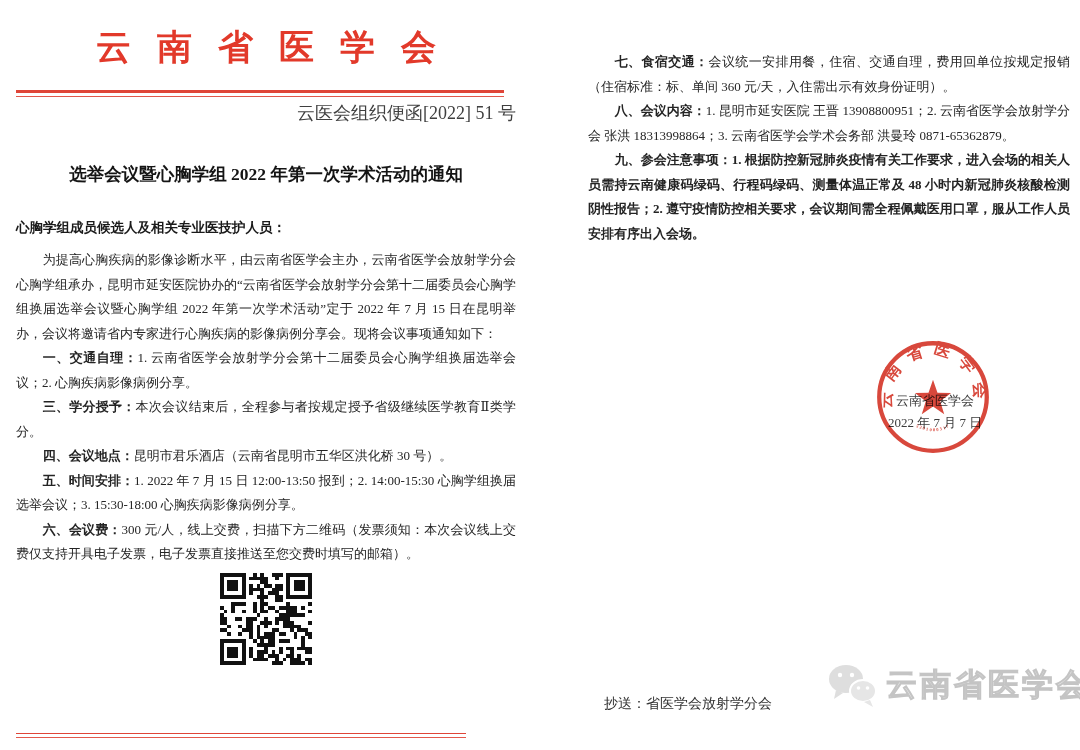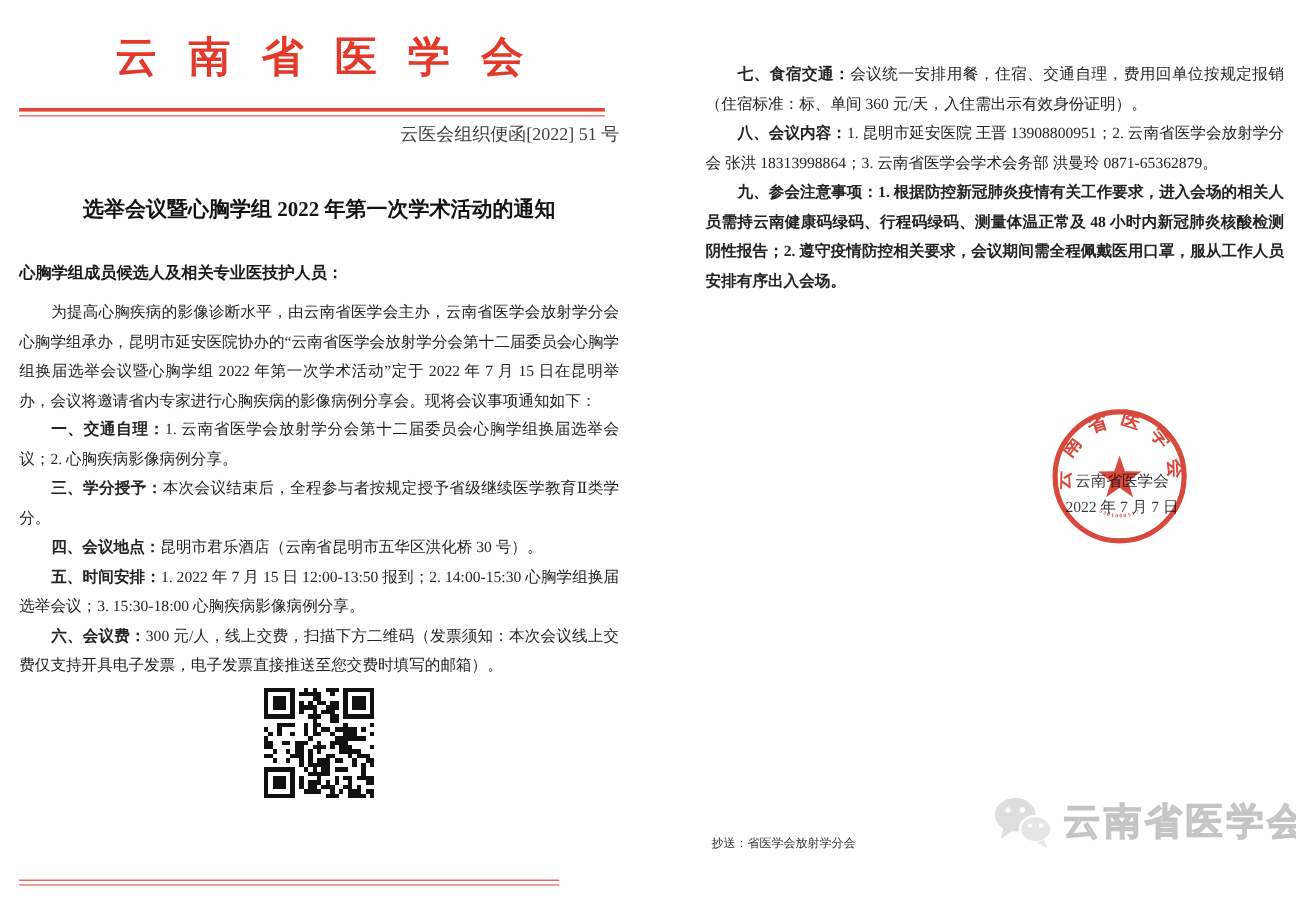--- a/index.html
+++ b/index.html
@@ -7,21 +7,21 @@
        font-family:"Liberation Serif","DejaVu Serif",serif;color:#222;}
   .canvas{position:absolute;inset:0;background:#fff;}
 
   
   .page{position:absolute;top:0;}
   .page-left{left:16px;width:500px;}
   .org-name{padding-top:26px;text-align:center;color:#e2392a;font-weight:bold;
             font-size:35px;line-height:44px;letter-spacing:26px;text-indent:26px;white-space:nowrap;}
   .rule-double{margin-top:20px;width:488px;height:3px;
                border-top:3px solid #df4538;border-bottom:1.5px solid #e2584c;}
-  .doc-number{margin-top:8px;text-align:right;font-size:15px;line-height:16px;color:#3f3f3f;}
+  .doc-number{margin-top:8px;text-align:right;font-size:18px;line-height:16px;color:#3f3f3f;}
   .doc-title{margin-top:11px;text-align:center;font-weight:bold;font-size:17.5px;
              line-height:28px;color:#141414;}
   .salutation{margin-top:30px;font-weight:bold;font-size:13.5px;line-height:20px;color:#1a1a1a;}
   .para{font-size:13px;line-height:24.5px;text-align:justify;text-indent:2.05em;color:#242424;}
   .intro{margin-top:10px;}
   .b{font-weight:bold;}
   .qr{margin:6px auto 0;width:92px;height:92px;}
   .rule-footer{position:absolute;top:733px;left:0;width:450px;height:3px;
                border-top:1.5px solid #df4538;border-bottom:1.5px solid #e2584c;}
 
@@ -29,21 +29,21 @@
   .page-right{left:588px;width:482px;height:750px;}
   .right-flow{padding-top:50px;}
 
   .signature{position:absolute;left:262px;top:390px;width:170px;text-align:center;
              font-size:13px;line-height:22px;color:#3c3c3c;z-index:1;}
   .stamp{position:absolute;left:286px;top:338px;width:118px;height:118px;z-index:2;
          mix-blend-mode:multiply;opacity:.92;}
   .seal-ring{font-size:17px;font-weight:bold;fill:#d5382b;letter-spacing:10px;}
   .seal-serial{font-size:4.8px;font-weight:bold;fill:#d5382b;letter-spacing:1.4px;}
 
-  .cc-line{position:absolute;left:5px;top:695px;font-size:10px;line-height:18px;color:#333;}
+  .cc-line{position:absolute;left:16px;top:695px;font-size:14px;line-height:18px;color:#333;}
   .watermark{position:absolute;left:238px;top:662px;display:flex;align-items:center;gap:8px;}
   .wm-text{font-size:31px;font-weight:bold;letter-spacing:3px;color:#ececec;
            -webkit-text-stroke:1px #c4c4c4;white-space:nowrap;}
 </style>
 </head>
 <body>
 
 <div class="canvas">
 
   <div class="page page-left">

